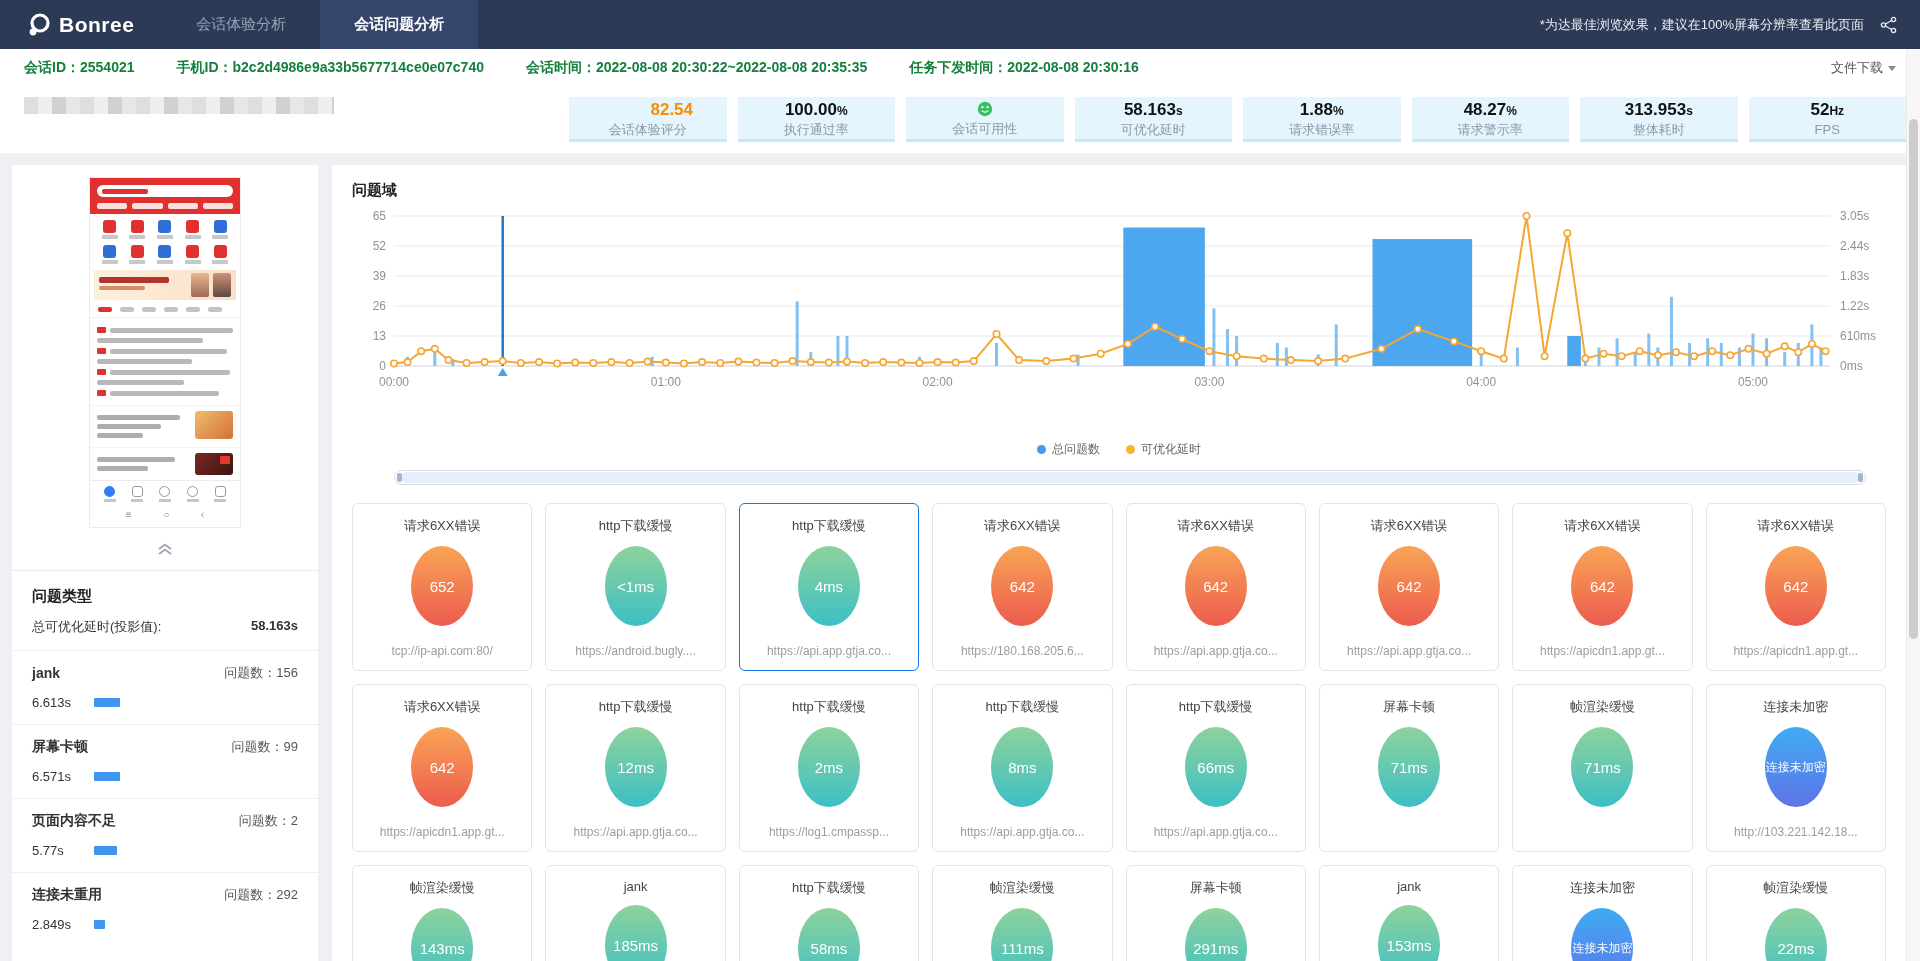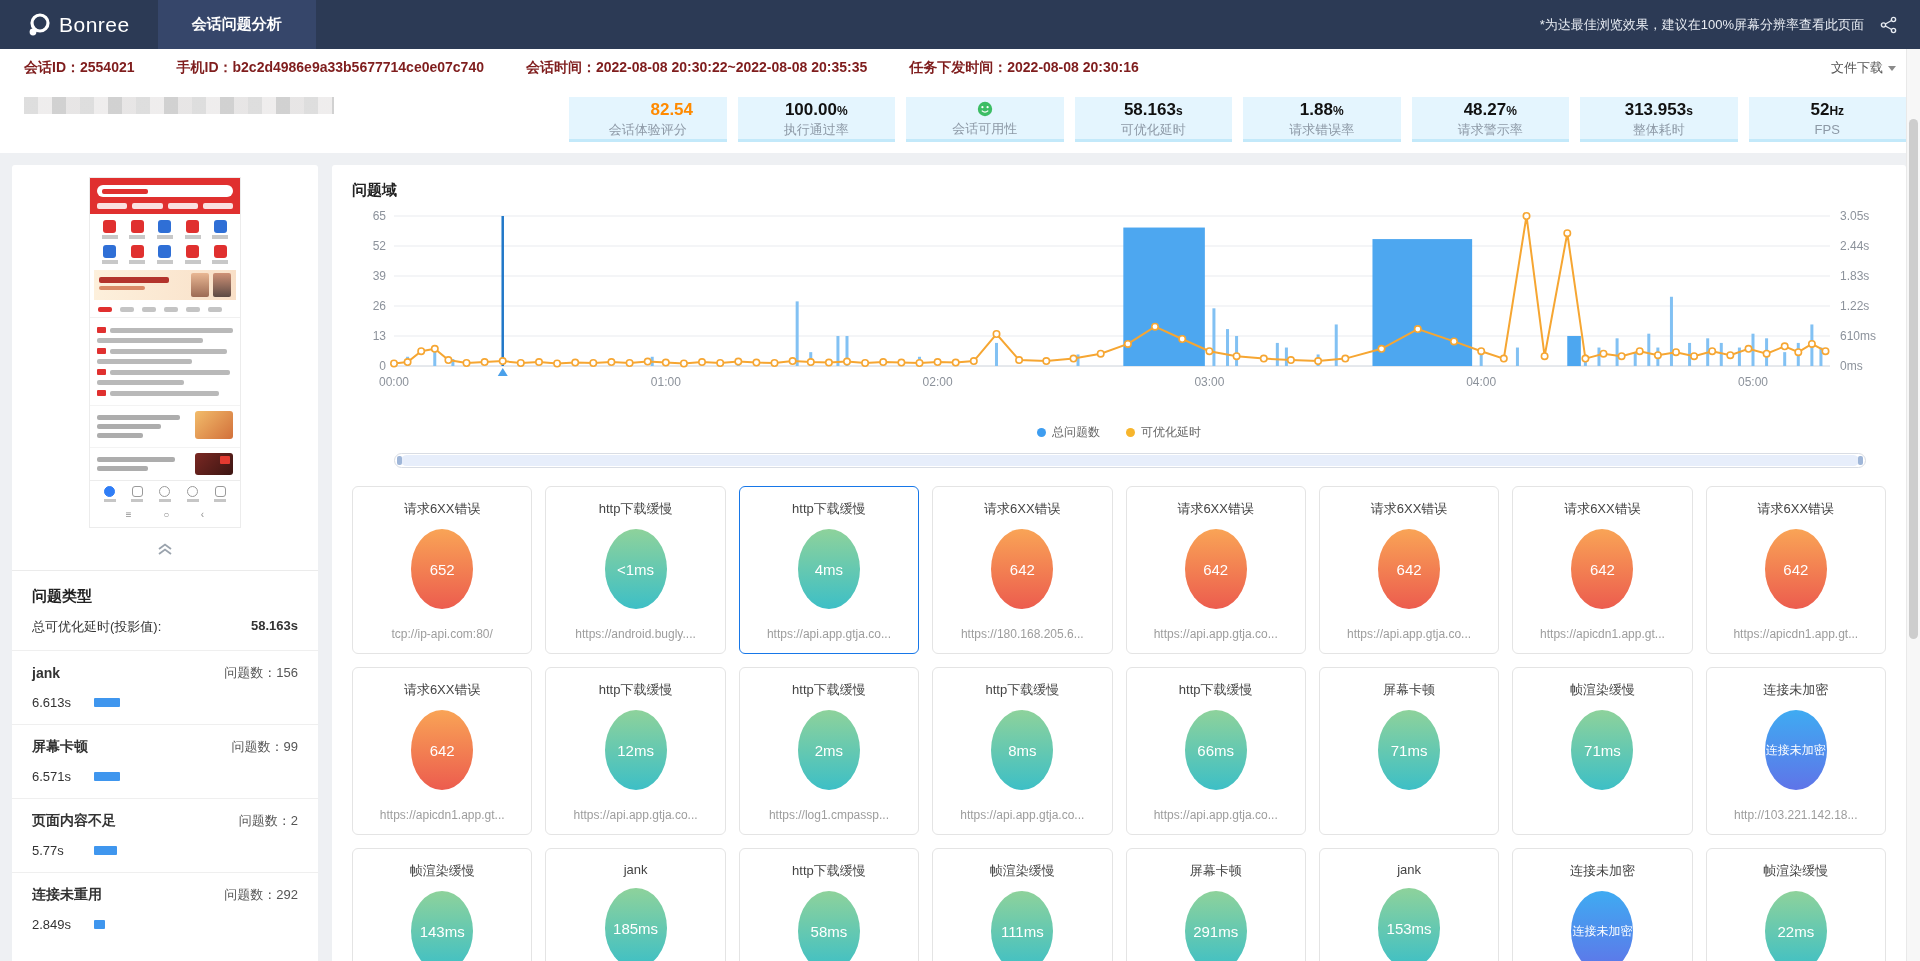--- a/index.html
+++ b/index.html
@@ -3,31 +3,31 @@
 <meta charset="utf-8">
 <style>
   * { margin:0; padding:0; box-sizing:border-box; }
   html,body { width:1920px; height:961px; overflow:hidden; }
   body { font-family:"Liberation Sans","DejaVu Sans",sans-serif; background:#eef0f3; color:#333; }
   .screen { position:relative; width:1920px; height:961px; overflow:hidden; }
 
   
   .topnav { height:49px; background:#2c3a55; display:flex; align-items:stretch; position:relative; z-index:5; }
   .logo { display:flex; align-items:center; gap:7px; padding:0 28px 0 26px; }
-  .logo-text { color:#fff; font-size:21px; font-weight:normal; letter-spacing:.5px;text-align:right; }
+  .logo-text { color:#fff; font-size:21px; font-weight:bold; letter-spacing:.5px;text-align:right; }
   .tabs { display:flex; align-items:stretch; }
   .tab { display:flex; align-items:center; padding:0 34px; font-size:15px; color:#96a2b9; cursor:pointer; }
   .tab.active { background:#36466a; color:#fff; font-weight:bold; }
   .nav-right { margin-left:auto; display:flex; align-items:center; gap:16px; padding-right:22px; }
   .notice { color:#e8ecf3; font-size:13px; }
 
   
   .header-white { background:#fff; }
   .infobar { display:flex; align-items:center; height:38px; padding:0 24px; }
-  .info-item { font-size:14px; font-weight:bold; color:#7f1d1d; margin-right:42px; white-space:nowrap; }
+  .info-item { font-size:14px; font-weight:bold; color:#15803d; margin-right:42px; white-space:nowrap; }
   .download { margin-left:auto; font-size:13px; color:#555; display:flex; align-items:center; gap:5px; cursor:pointer; }
   .caret { width:0; height:0; border-left:4px solid transparent; border-right:4px solid transparent; border-top:5px solid #8a8a8a; }
 
   
   .metrics-row { display:flex; align-items:flex-start; padding:10px 14px 10px 24px; height:66px; }
   .device { width:545px; padding-top:0; }
   .device-blur { width:310px; height:17px; margin-bottom:4px;
     background:repeating-linear-gradient(90deg,#d8d8d8 0 14px,#eceaea 14px 28px,#c9c9c9 28px 42px,#e3e1e1 42px 56px);
     opacity:.85; }
   .device-sub { font-size:12px; color:#9a9a9a; }
@@ -90,21 +90,21 @@
   .pt-item { padding:13px 20px 14px 20px; border-top:1px solid #efefef; }
   .pt-r1 { display:flex; justify-content:space-between; align-items:center; }
   .pt-name { font-size:14px; font-weight:bold; color:#333; }
   .pt-count { font-size:13px; color:#555; }
   .pt-r2 { display:flex; align-items:center; margin-top:13px; }
   .pt-time { font-size:13px; color:#333; width:62px; }
   .pt-bar { height:9px; background:#3f96ee; border-radius:1px; }
 
   
   .chart-title { font-size:15px; font-weight:bold; color:#222; margin-bottom:6px; }
-  .legend { display:flex; justify-content:center; gap:26px; margin-top:2px; }
+  .legend { display:flex; justify-content:center; gap:26px; margin-top:19px; }
   .legend-item { display:flex; align-items:center; gap:6px; font-size:12px; color:#666; cursor:pointer; }
   .legend-dot { width:9px; height:9px; border-radius:50%; }
   .zoom-slider { position:relative; height:15px; margin:12px 20px 0 42px; border:1px solid #d9dde4; border-radius:8px; background:#fff; }
   .zoom-fill { position:absolute; left:6px; right:6px; top:1px; bottom:1px; background:#e7eefb; border-radius:6px; }
   .zoom-handle { position:absolute; top:2px; width:5px; height:9px; background:#9fb6d8; border-radius:2px; }
   .zoom-handle.left { left:2px; } .zoom-handle.right { right:2px; }
 
   
   .cards-grid { display:grid; grid-template-columns:repeat(8,1fr); gap:13px; margin-top:18px; }
   .pcard { background:#fff; border:1px solid #e4e4e4; border-radius:6px; height:168px; display:flex; flex-direction:column; align-items:center; padding:13px 8px 12px 8px; cursor:pointer; }
@@ -131,20 +131,21 @@
 
   <header class="topnav">
     <div class="logo">
       <svg width="26" height="26" viewBox="0 0 26 26">
         <circle cx="14" cy="11" r="8" fill="none" stroke="#fff" stroke-width="3.2"></circle>
         <circle cx="7" cy="20" r="3.4" fill="#fff"></circle>
       </svg>
       <span class="logo-text">Bonree</span>
     </div>
     <nav class="tabs">
+      <div class="tab">会话体验分析</div>
       <div class="tab active">会话问题分析</div>
     </nav>
     <div class="nav-right">
       <span class="notice">*为达最佳浏览效果，建议在100%屏幕分辨率查看此页面</span>
       <svg width="18" height="18" viewBox="0 0 18 18" style="cursor:pointer">
         <circle cx="13.5" cy="3.5" r="2.1" fill="none" stroke="#e8ecf3" stroke-width="1.4"></circle>
         <circle cx="3.5" cy="9" r="2.1" fill="none" stroke="#e8ecf3" stroke-width="1.4"></circle>
         <circle cx="13.5" cy="14.5" r="2.1" fill="none" stroke="#e8ecf3" stroke-width="1.4"></circle>
         <line x1="5.4" y1="8" x2="11.6" y2="4.5" stroke="#e8ecf3" stroke-width="1.4"></line>
         <line x1="5.4" y1="10" x2="11.6" y2="13.5" stroke="#e8ecf3" stroke-width="1.4"></line>

